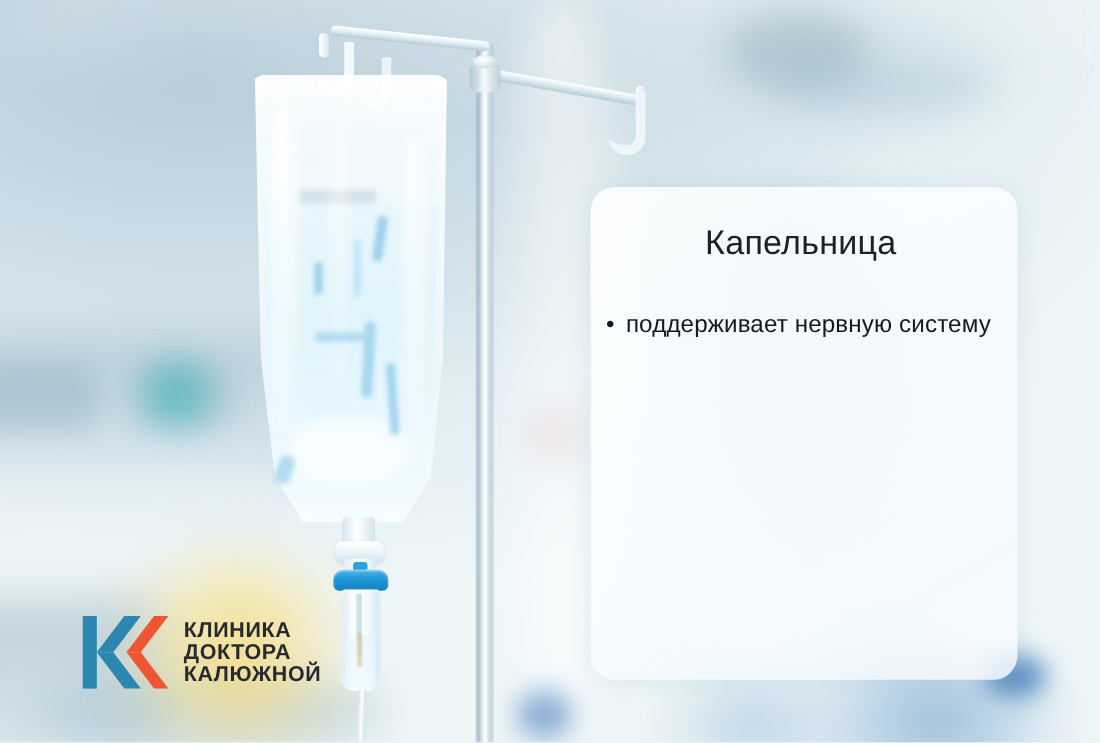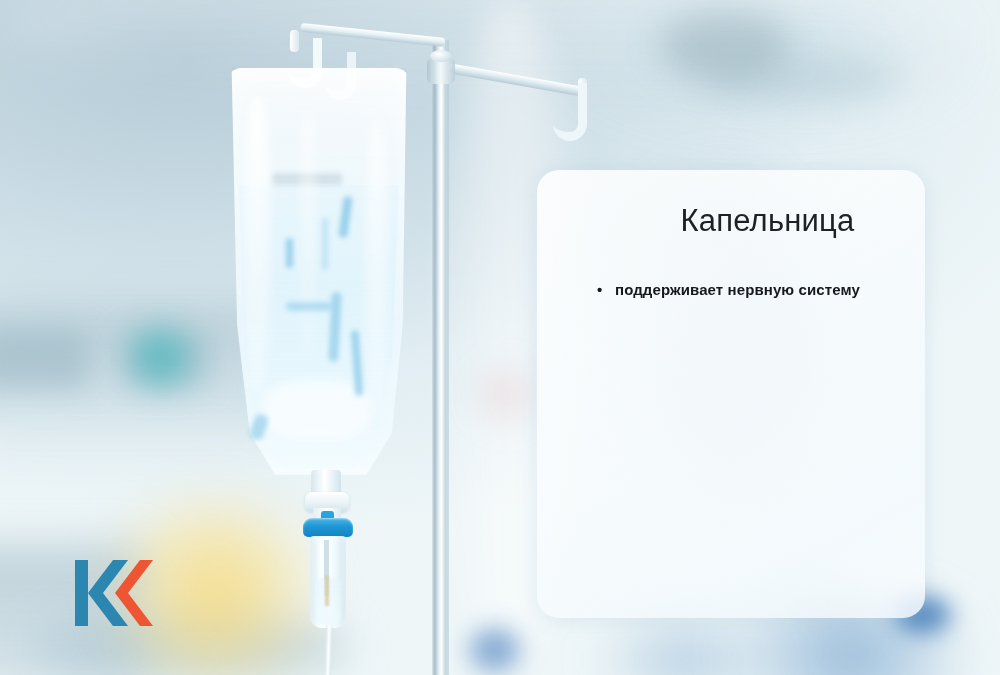--- a/index.html
+++ b/index.html
@@ -387,22 +387,21 @@
         rgba(245,251,254,.74) 82%,
         rgba(250,253,255,.82) 100%);
     box-shadow: 0 2px 20px rgba(120,160,185,.16);
     overflow: hidden;
   }
   .card-inner {
     position: relative;
     width: 100%;
     height: 100%;
     box-sizing: border-box;
-    padding: 32px 14px 0 21px;
-    margin-left: 33px;
+    padding: 32px 14px 0 8px;
   }
 
   .title-block { text-align: center; }
   .title-line1 {
     font-size: 31px;
     font-weight: 300;
     color: #1d2024;
     letter-spacing: .2px;
     line-height: 1.22;
   }
@@ -414,22 +413,22 @@
     line-height: 1.22;
   }
 
   .bullets {
     margin-top: 40px;
     padding-left: 6px;
   }
   .bullet {
     display: block;
     color: #15181c;
-    font-size: 15px;
-    font-weight: 700;
+    font-size: 22px;
+    font-weight: 400;
     line-height: 1.36;
     letter-spacing: .1px;
     margin-bottom: 44px;
     text-indent: 0;
   }
   .bullet .dot {
     display: inline-block;
     width: 18px;
     color: #15181c;
   }
@@ -536,15 +535,20 @@
     <svg class="logo-mark" viewBox="0 0 78 74">
 
       <rect x="0" y="4" width="13" height="66" fill="#2b86b0"></rect>
 
       <polygon points="13,37 38,4 53,4 28,37" fill="#2b86b0"></polygon>
       <polygon points="13,37 38,70 53,70 28,37" fill="#2b86b0"></polygon>
 
       <polygon points="40,37 65,4 78,4 53,37" fill="#ee5533"></polygon>
       <polygon points="40,37 65,70 78,70 53,37" fill="#ee5533"></polygon>
     </svg>
+    <div class="logo-text">
+      <div>КЛИНИКА</div>
+      <div>ДОКТОРА</div>
+      <div>КАЛЮЖНОЙ</div>
+    </div>
   </div>
 
 </div>
 
 </body></html>

